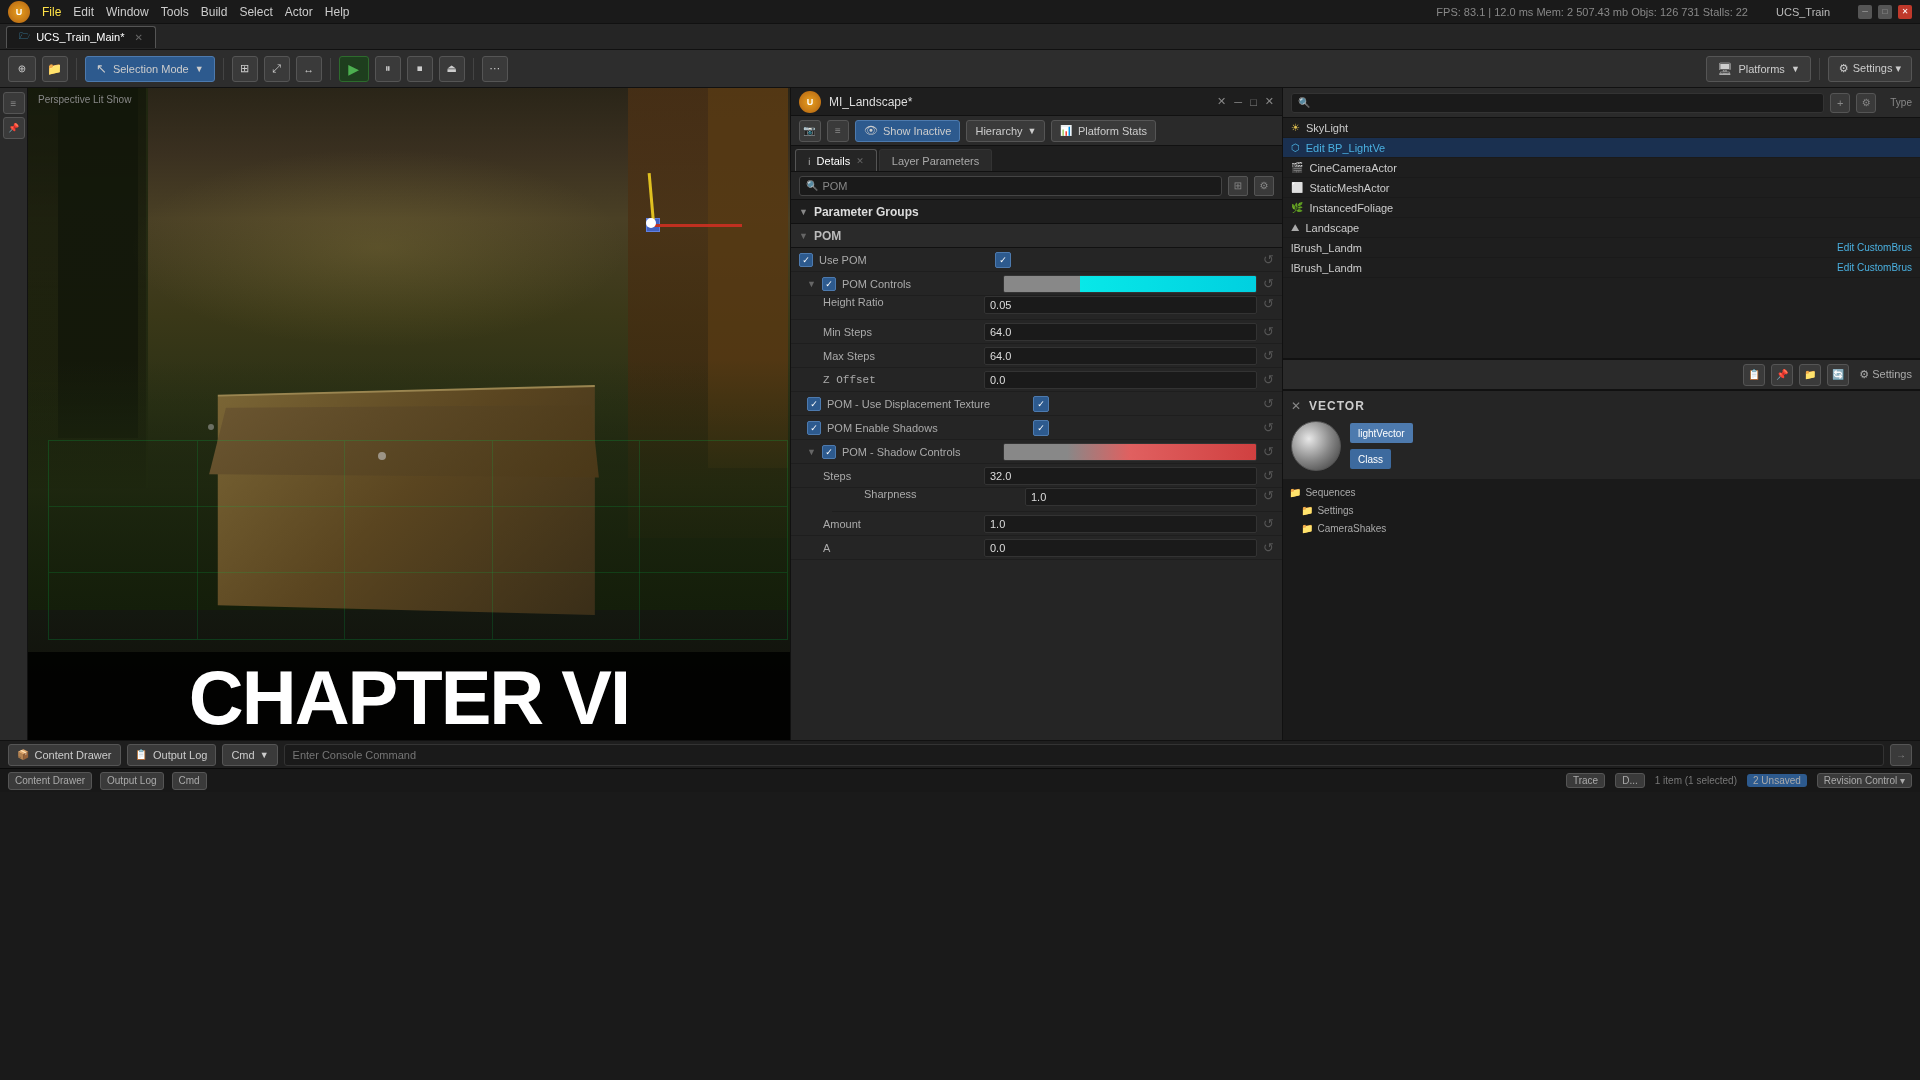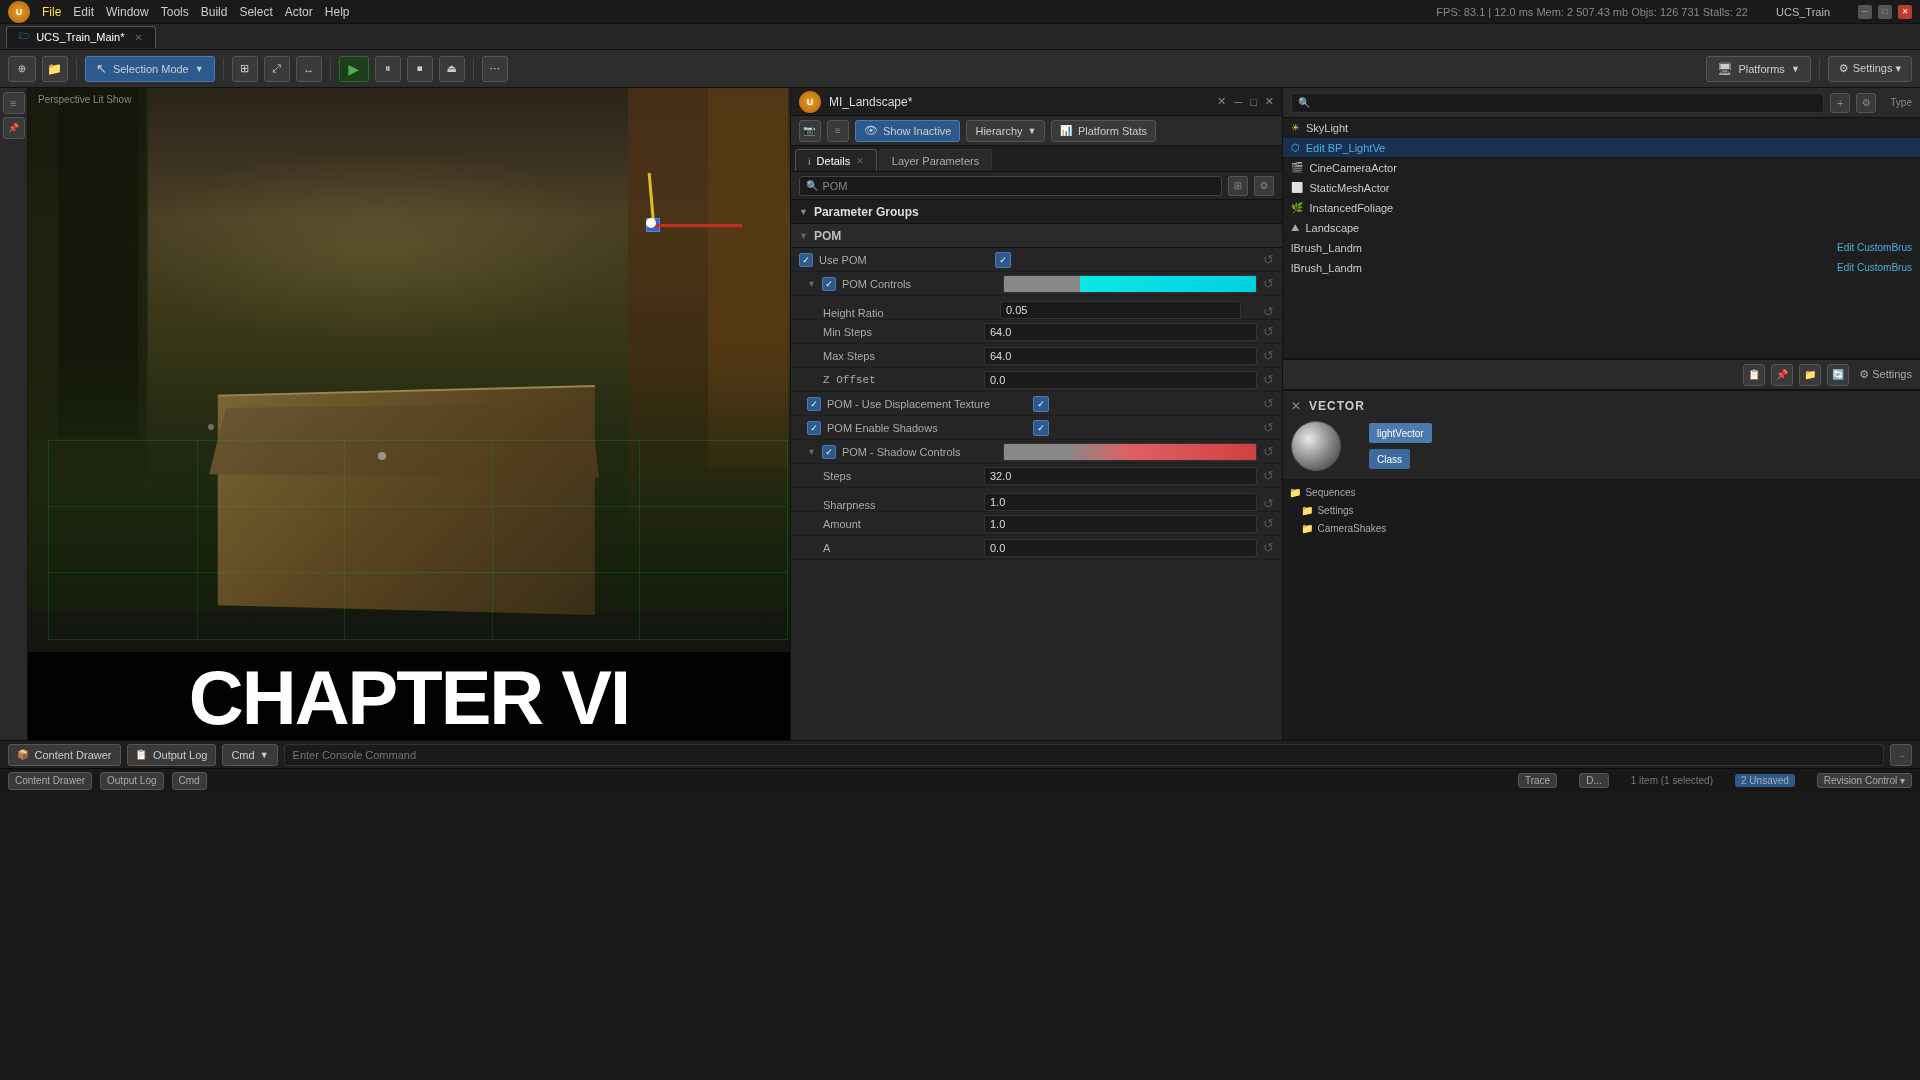--- a/index.html
+++ b/index.html
@@ -241,21 +241,21 @@
       <div style="height:24px;display:flex;align-items:center;padding:0 8px;gap:6px;border-bottom:1px solid #1e1e1e;padding-left:16px;">
         <span style="color:#666;font-size:9px;cursor:pointer;">▼</span>
         <div style="width:14px;height:14px;background:#2d5a8e;border:1px solid #4d7aae;border-radius:2px;display:flex;align-items:center;justify-content:center;cursor:pointer;flex-shrink:0;">
           <span style="font-size:9px;color:white;">✓</span>
         </div>
         <span style="flex:0 0 155px;color:#aaa;font-size:11px;">POM Controls</span>
         <div style="flex:1;height:18px;background:linear-gradient(90deg,#888 0%,#888 30%,#08e8e8 30%,#00d0e0 100%);border:1px solid #333;border-radius:2px;cursor:pointer;"></div>
         <div style="color:#555;cursor:pointer;font-size:13px;">↺</div>
       </div>
 
-      <div style="height:24px;display:flex;align-items:flex-end;padding:0 8px;gap:22px;border-bottom:1px solid #1e1e1e;padding-left:32px;">
+      <div style="height:24px;display:flex;align-items:flex-start;padding:0 8px;gap:6px;border-bottom:1px solid #1e1e1e;padding-left:32px;">
         <span style="flex:0 0 155px;color:#aaa;font-size:11px;">Height Ratio</span>
         <div style="flex:1;height:18px;background:#1a1a1a;border:1px solid #333;border-radius:2px;display:flex;align-items:center;padding:0 5px;font-size:11px;color:#ddd;cursor:text;">
           <span>0.05</span>
         </div>
         <div style="color:#555;cursor:pointer;font-size:13px;">↺</div>
       </div>
 
       <div style="height:24px;display:flex;align-items:center;padding:0 8px;gap:6px;border-bottom:1px solid #1e1e1e;padding-left:32px;">
         <span style="flex:0 0 155px;color:#aaa;font-size:11px;">Min Steps</span>
         <div style="flex:1;height:18px;background:#1a1a1a;border:1px solid #333;border-radius:2px;display:flex;align-items:center;padding:0 5px;font-size:11px;color:#ddd;cursor:text;">
@@ -313,21 +313,21 @@
       </div>
 
       <div style="height:24px;display:flex;align-items:center;padding:0 8px;gap:6px;border-bottom:1px solid #1e1e1e;padding-left:32px;">
         <span style="flex:0 0 155px;color:#aaa;font-size:11px;">Steps</span>
         <div style="flex:1;height:18px;background:#1a1a1a;border:1px solid #333;border-radius:2px;display:flex;align-items:center;padding:0 5px;font-size:11px;color:#ddd;cursor:text;">
           <span>32.0</span>
         </div>
         <div style="color:#555;cursor:pointer;font-size:13px;">↺</div>
       </div>
 
-      <div style="height:24px;display:flex;align-items:flex-end;padding:0 8px;gap:6px;border-bottom:1px solid #1e1e1e;padding-left:32px;">
+      <div style="height:24px;display:flex;align-items:flex-start;padding:0 8px;gap:6px;border-bottom:1px solid #1e1e1e;padding-left:32px;margin-left:41px;">
         <span style="flex:0 0 155px;color:#aaa;font-size:11px;">Sharpness</span>
         <div style="flex:1;height:18px;background:#1a1a1a;border:1px solid #333;border-radius:2px;display:flex;align-items:center;padding:0 5px;font-size:11px;color:#ddd;cursor:text;">
           <span>1.0</span>
         </div>
         <div style="color:#555;cursor:pointer;font-size:13px;">↺</div>
       </div>
 
       <div style="height:24px;display:flex;align-items:center;padding:0 8px;gap:6px;border-bottom:1px solid #1e1e1e;padding-left:32px;">
         <span style="flex:0 0 155px;color:#aaa;font-size:11px;">Amount</span>
         <div style="flex:1;height:18px;background:#1a1a1a;border:1px solid #333;border-radius:2px;display:flex;align-items:center;padding:0 5px;font-size:11px;color:#ddd;cursor:text;">
@@ -402,21 +402,21 @@
       <div style="height:22px;width:22px;background:#3a3a3a;border:1px solid #555;border-radius:3px;display:flex;align-items:center;justify-content:center;cursor:pointer;color:#888;font-size:10px;">📁</div>
       <div style="height:22px;width:22px;background:#3a3a3a;border:1px solid #555;border-radius:3px;display:flex;align-items:center;justify-content:center;cursor:pointer;color:#888;font-size:10px;">🔄</div>
       <span style="font-size:11px;color:#aaa;cursor:pointer;margin-left:4px;">⚙ Settings</span>
     </div>
 
     <div style="background:#252525;border-top:1px solid #111;padding:8px;">
       <div style="display:flex;align-items:center;gap:8px;margin-bottom:8px;">
         <div style="color:#888;cursor:pointer;font-size:12px;">✕</div>
         <span style="font-size:12px;color:#ccc;font-weight:600;letter-spacing:1px;">VECTOR</span>
       </div>
-      <div style="display:flex;gap:28px;align-items:center;">
+      <div style="display:flex;gap:9px;align-items:center;">
         <div style="width:50px;height:50px;background:radial-gradient(circle at 35% 35%,#e8e8e8,#888,#333);border-radius:50%;border:1px solid #555;flex-shrink:0;"></div>
         <div style="display:flex;flex-direction:column;gap:6px;flex:1;">
           <div style="height:20px;padding:0 8px;background:#4d7aae;border-radius:2px;display:flex;align-items:center;cursor:pointer;color:white;font-size:10px;width:fit-content;">lightVector</div>
           <div style="height:20px;padding:0 8px;background:#3d6a9e;border-radius:2px;display:flex;align-items:center;cursor:pointer;color:white;font-size:10px;width:fit-content;">Class</div>
         </div>
       </div>
     </div>
 
     <div style="flex:1;background:#1a1a1a;overflow-y:auto;padding:4px 0;">
       <div style="height:18px;display:flex;align-items:center;padding:0 6px;gap:4px;font-size:10px;color:#aaa;cursor:pointer;">
@@ -450,20 +450,20 @@
     <span style="font-size:9px;">▼</span>
   </div>
   <input type="text" style="flex: 1 1 0%; height: 22px; background: rgb(26, 26, 26); border: 1px solid rgb(51, 51, 51); border-radius: 3px; color: rgb(102, 102, 102); font-size: 11px; padding: 0px 8px; outline: none;" placeholder="Enter Console Command">
   <div style="height:22px;width:22px;background:#3a3a3a;border:1px solid #555;border-radius:3px;display:flex;align-items:center;justify-content:center;cursor:pointer;color:#888;font-size:10px;">→</div>
 </div>
 
 <div id="status-bar" style="width:100%;height:24px;background:#181818;display:flex;align-items:center;padding:0 8px;gap:8px;border-top:1px solid #0a0a0a;font-size:10px;color:#777;">
   <div style="height:18px;padding:0 6px;background:#3a3a3a;border:1px solid #555;border-radius:3px;display:flex;align-items:center;cursor:pointer;color:#aaa;font-size:10px;">Content Drawer</div>
   <div style="height:18px;padding:0 6px;background:#3a3a3a;border:1px solid #555;border-radius:3px;display:flex;align-items:center;cursor:pointer;color:#aaa;font-size:10px;">Output Log</div>
   <div style="height:18px;padding:0 6px;background:#3a3a3a;border:1px solid #555;border-radius:3px;display:flex;align-items:center;cursor:pointer;color:#aaa;font-size:10px;">Cmd</div>
-  <div style="margin-left:auto;display:flex;gap:22px;align-items:center;justify-content:flex-end;">
+  <div style="margin-left:auto;display:flex;gap:10px;align-items:center;justify-content:flex-end;">
     <span style="background:#3a3a3a;border:1px solid #555;border-radius:3px;padding:1px 6px;color:#aaa;font-size:10px;cursor:pointer;">Trace</span>
     <span style="background:#3a3a3a;border:1px solid #555;border-radius:3px;padding:1px 6px;color:#aaa;font-size:10px;cursor:pointer;">D...</span>
     <span style="color:#777;font-size:10px;">1 item (1 selected)</span>
     <span style="background:#2d5a8e;color:#aaa;padding:1px 6px;border-radius:3px;font-size:10px;cursor:pointer;">2 Unsaved</span>
     <span style="background:#3a3a3a;border:1px solid #555;border-radius:3px;padding:1px 6px;color:#aaa;font-size:10px;cursor:pointer;">Revision Control ▾</span>
   </div>
 </div>
 
 </body></html>

